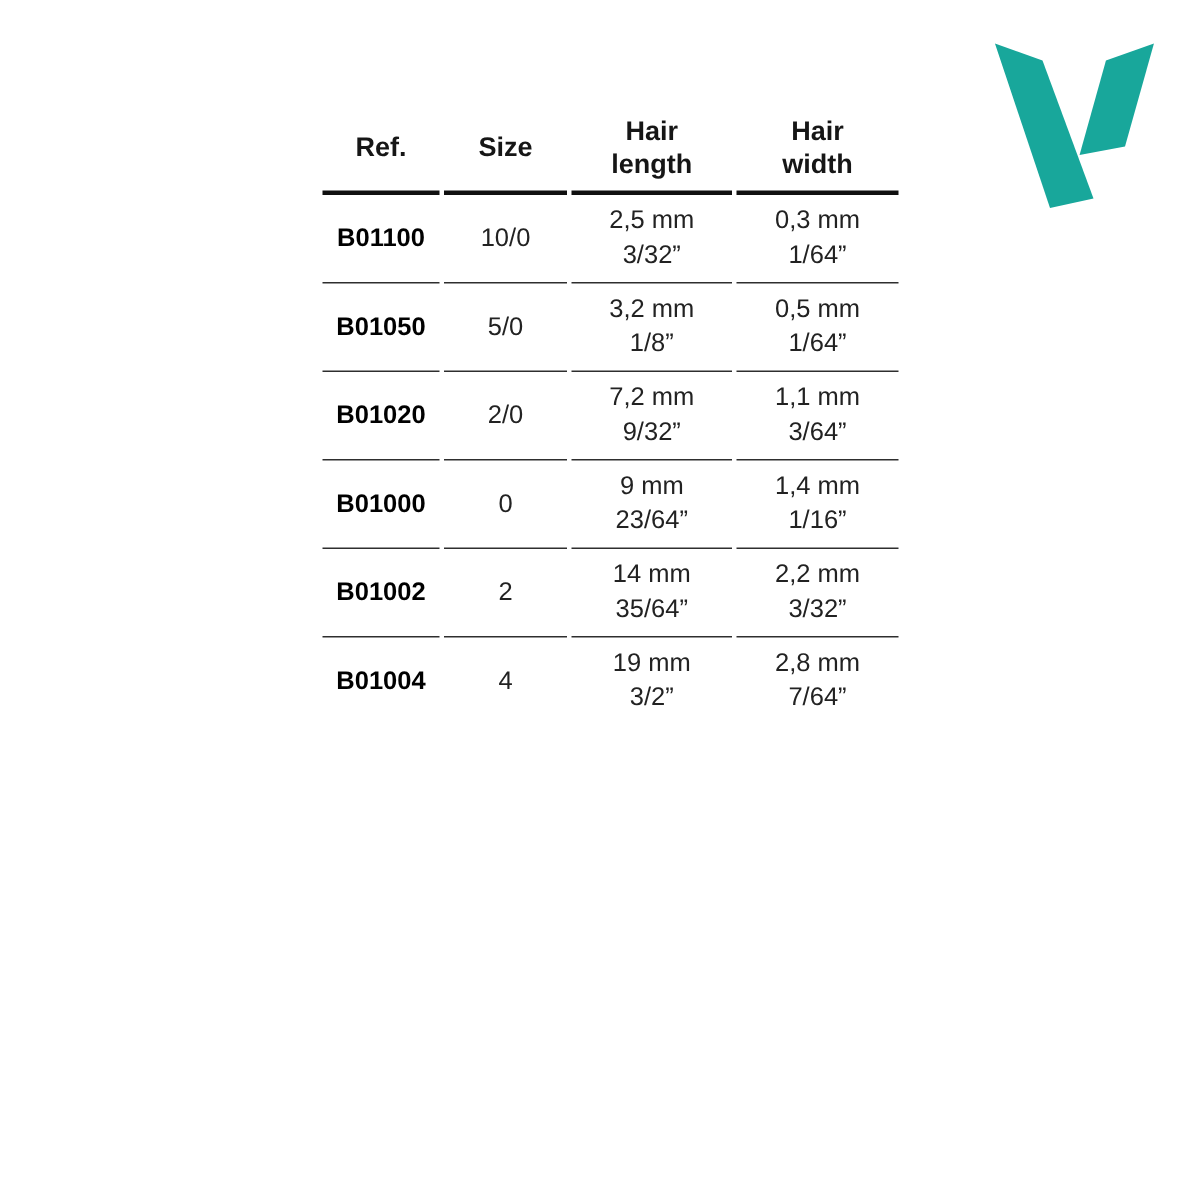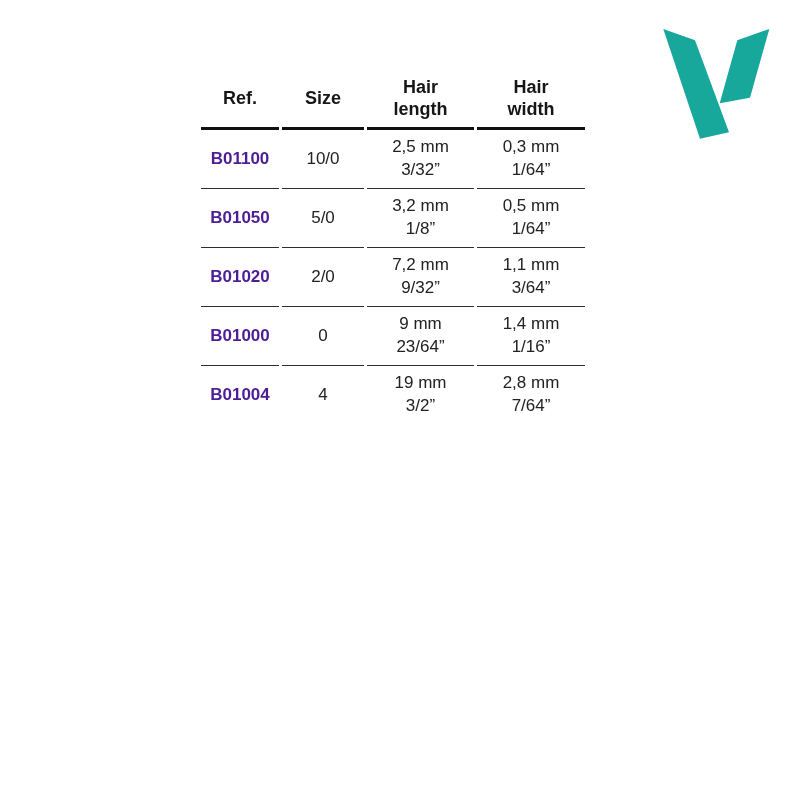--- a/index.html
+++ b/index.html
@@ -16,21 +16,21 @@
   .logo {
     position: absolute;
     top: 27px;
     right: 28px;
     width: 112px;
     height: 114px;
   }
 
   .table-wrap {
     position: absolute;
-    left: 198px;
+    left: 212px;
     top: 69px;
     width: 390px;
   }
 
   table.specs {
     width: 100%;
     border-collapse: separate;
     border-spacing: 3px 0;
     table-layout: fixed;
   }
@@ -54,21 +54,21 @@
     font-size: 17px;
     font-weight: 400;
     color: #222222;
     text-align: center;
     vertical-align: middle;
     line-height: 1.33;
     white-space: pre-line;
     border-bottom: 1.5px solid #2e2e2e;
   }
 
-  td.ref { font-weight: 700; color: #4c1d95; }
+  td.ref { font-weight: 700; color: #000000; }
 
   tr:last-child td { border-bottom: none; }
 </style>
 </head>
 <body>
 
 <div class="logo">
   <svg viewBox="0 0 112 114" width="112" height="114" aria-hidden="true">
     <polygon points="3.3,2 35,13.3 69,105.3 40,111.7" fill="#18A79B"></polygon>
     <polygon points="109.3,2 77.3,13.3 59.7,76.3 90,70.7" fill="#18A79B"></polygon>
@@ -120,20 +120,28 @@
       </tr>
       <tr>
         <td class="ref">B01000</td>
         <td>0</td>
         <td>9 mm
 23/64”</td>
         <td>1,4 mm
 1/16”</td>
       </tr>
       <tr>
+        <td class="ref">B01002</td>
+        <td>2</td>
+        <td>14 mm
+35/64”</td>
+        <td>2,2 mm
+3/32”</td>
+      </tr>
+      <tr>
         <td class="ref">B01004</td>
         <td>4</td>
         <td>19 mm
 3/2”</td>
         <td>2,8 mm
 7/64”</td>
       </tr>
     </tbody>
   </table>
 </div>

